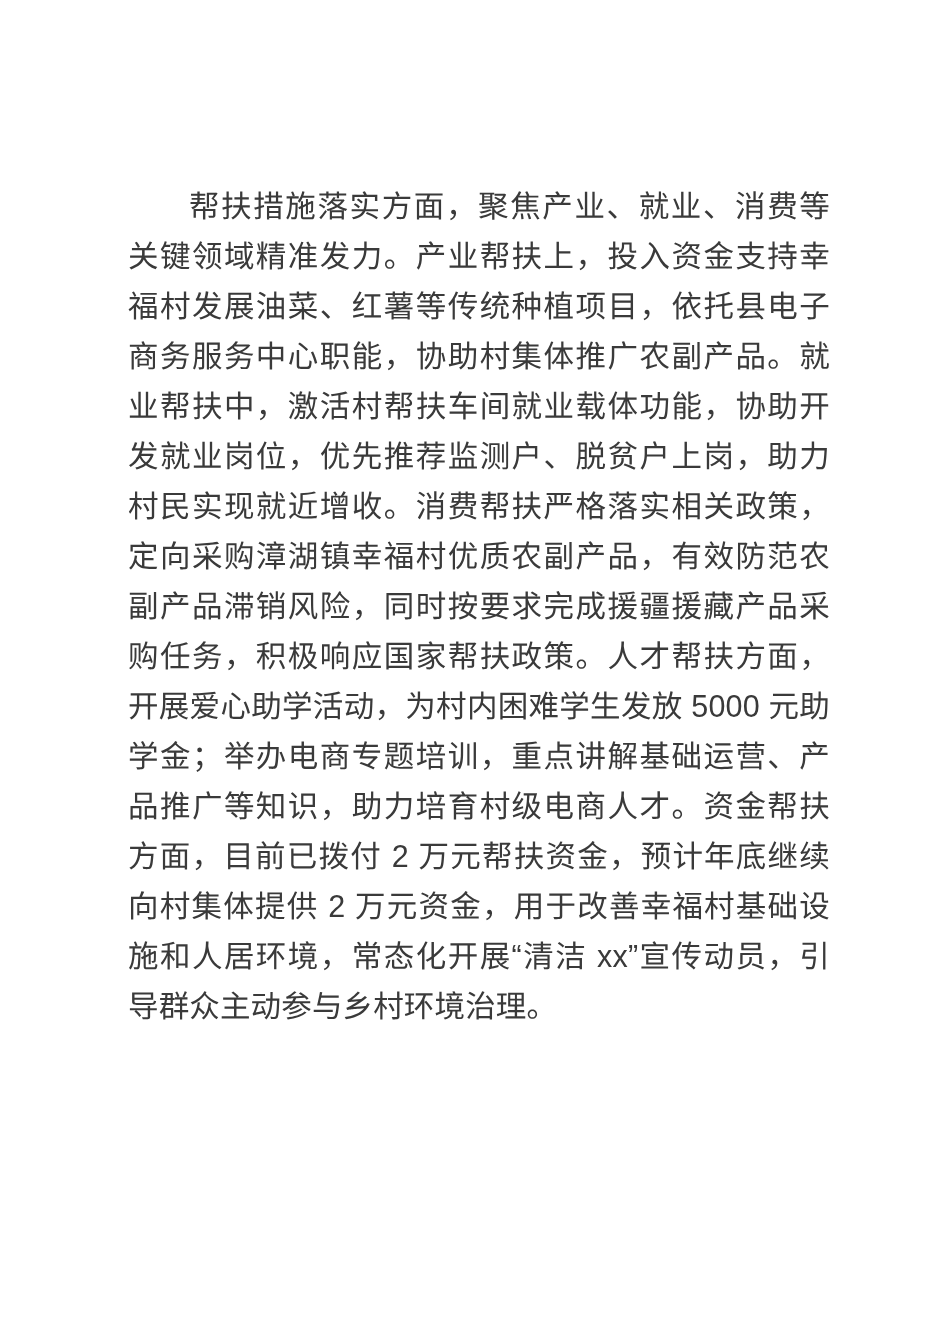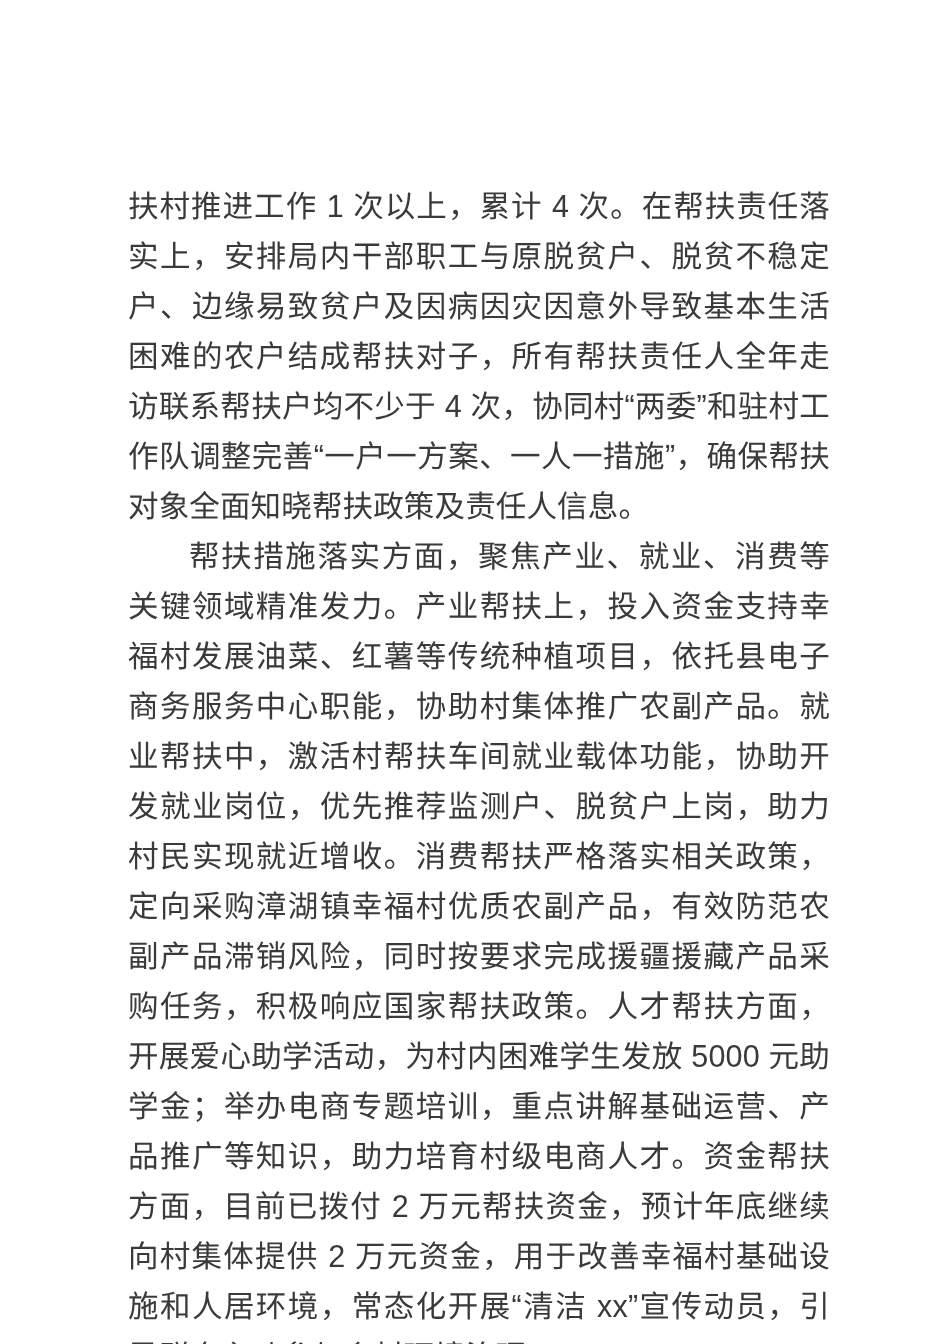--- a/index.html
+++ b/index.html
@@ -40,16 +40,15 @@
   }
   .para.indent {
     text-indent: 2em;
   }
 </style>
 </head>
 <body>
 
 <div class="page">
   <div class="doc-body">
-    <p class="para">扶村推进工作 1 次以上，累计 4 次。在帮扶责任落实上，安排局内干部职工与原脱贫户、脱贫不稳定户、边缘易致贫户及因病因灾因意外导致基本生活困难的农户结成帮扶对子，所有帮扶责任人全年走访联系帮扶户均不少于 4 次，协同村“两委”和驻村工作队调整完善“一户一方案、一人一措施”，确保帮扶对象全面知晓帮扶政策及责任人信息。</p>
     <p class="para indent">帮扶措施落实方面，聚焦产业、就业、消费等关键领域精准发力。产业帮扶上，投入资金支持幸福村发展油菜、红薯等传统种植项目，依托县电子商务服务中心职能，协助村集体推广农副产品。就业帮扶中，激活村帮扶车间就业载体功能，协助开发就业岗位，优先推荐监测户、脱贫户上岗，助力村民实现就近增收。消费帮扶严格落实相关政策，定向采购漳湖镇幸福村优质农副产品，有效防范农副产品滞销风险，同时按要求完成援疆援藏产品采购任务，积极响应国家帮扶政策。人才帮扶方面，开展爱心助学活动，为村内困难学生发放 5000 元助学金；举办电商专题培训，重点讲解基础运营、产品推广等知识，助力培育村级电商人才。资金帮扶方面，目前已拨付 2 万元帮扶资金，预计年底继续向村集体提供 2 万元资金，用于改善幸福村基础设施和人居环境，常态化开展“清洁 xx”宣传动员，引导群众主动参与乡村环境治理。</p>
   </div>
 </div>
 
 </body></html>

